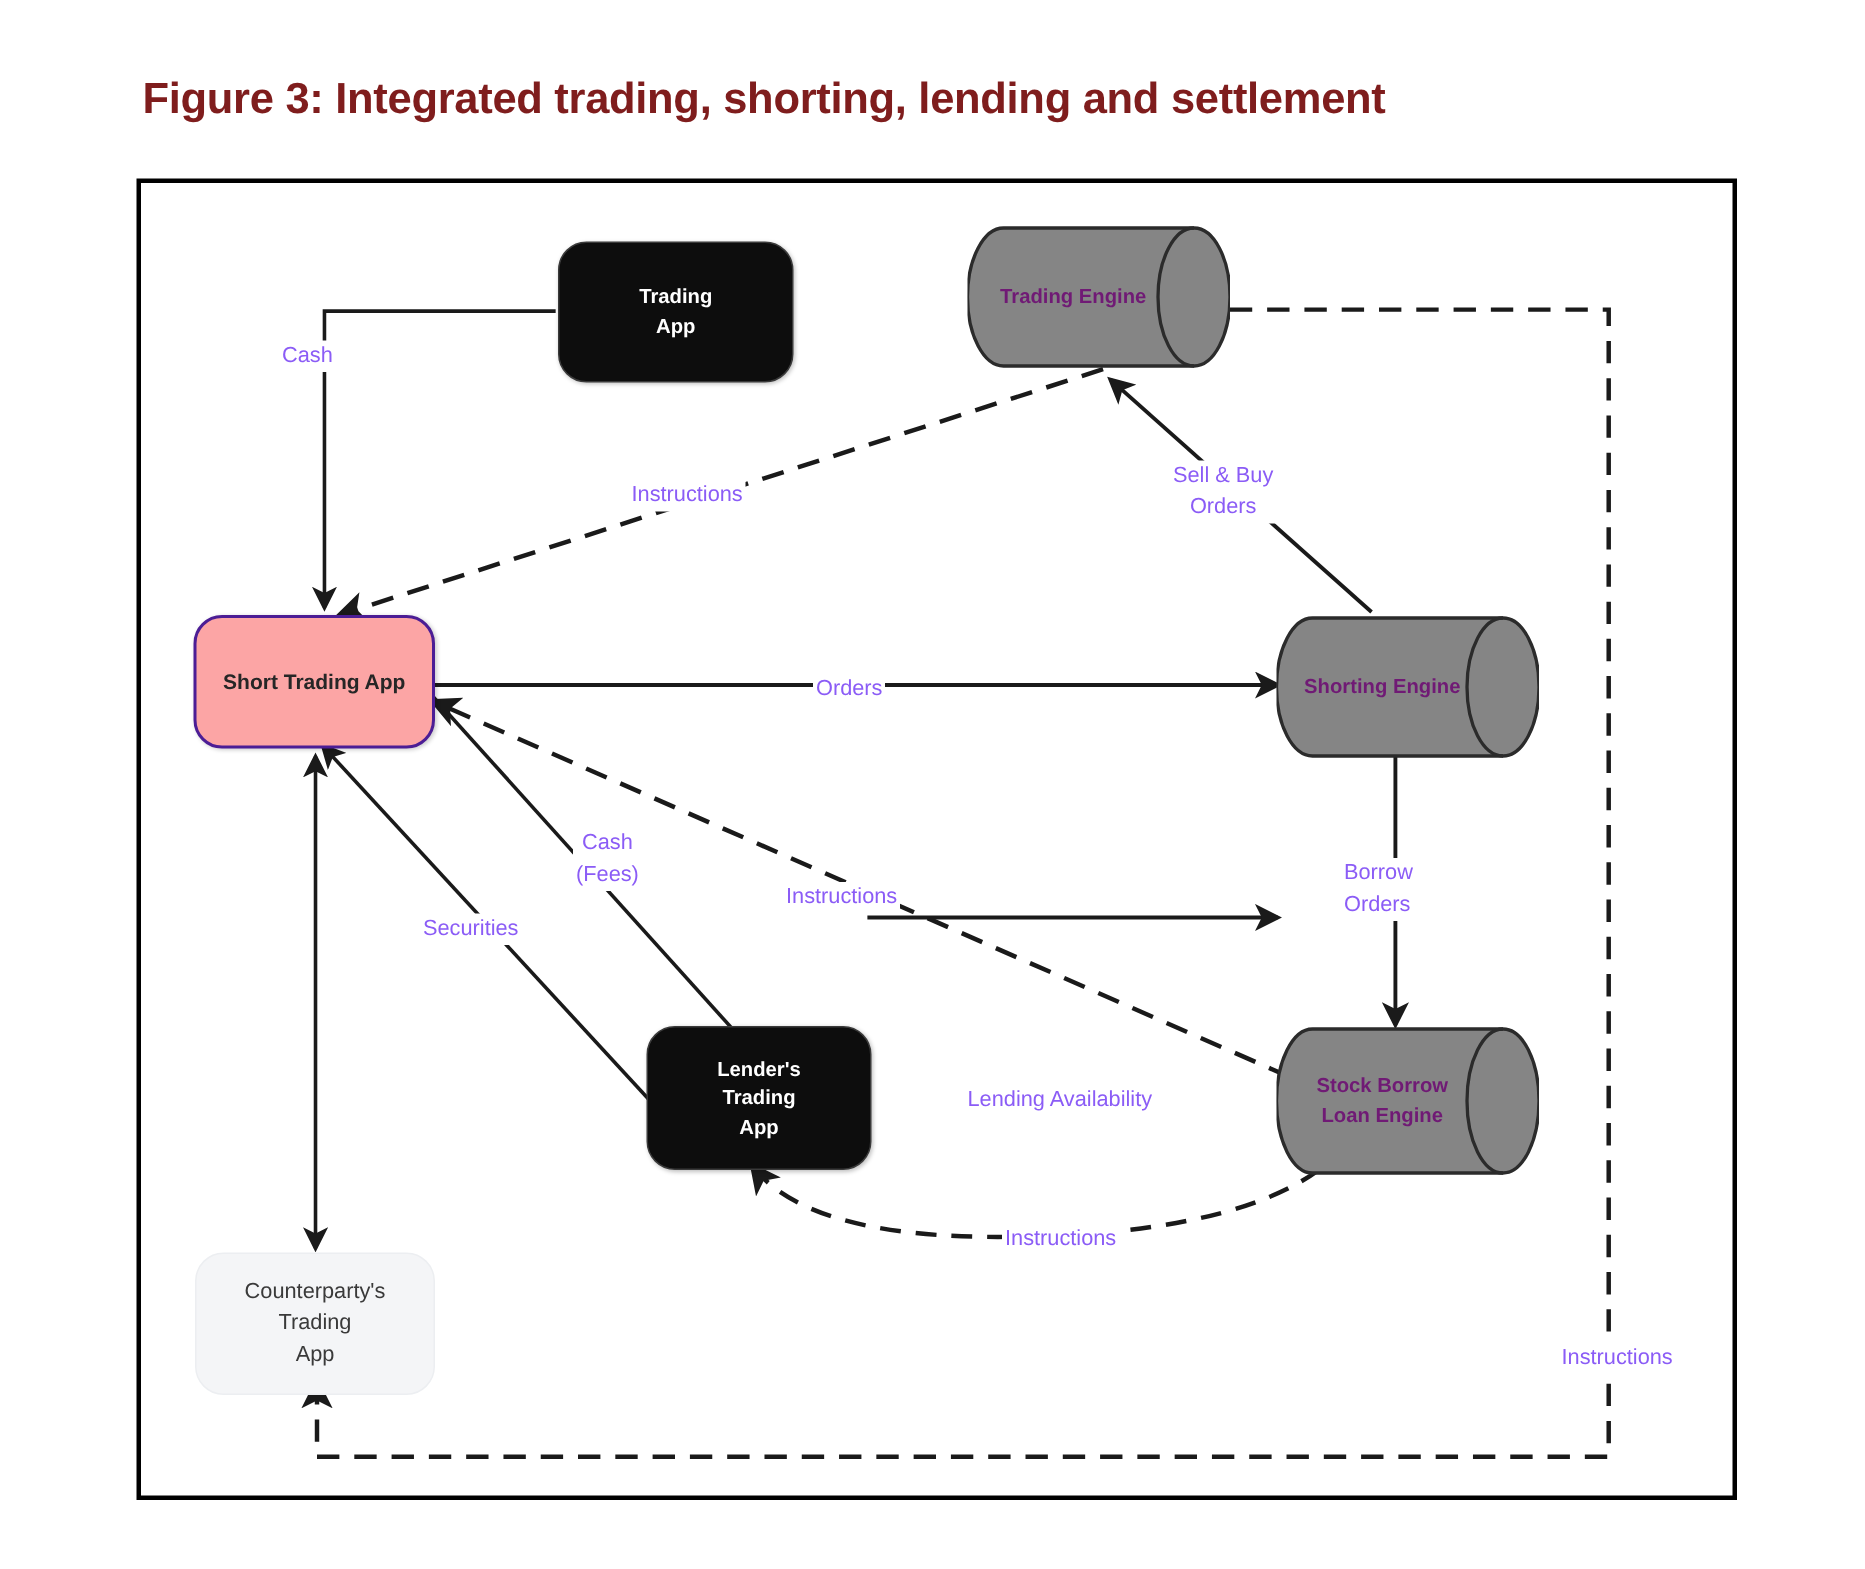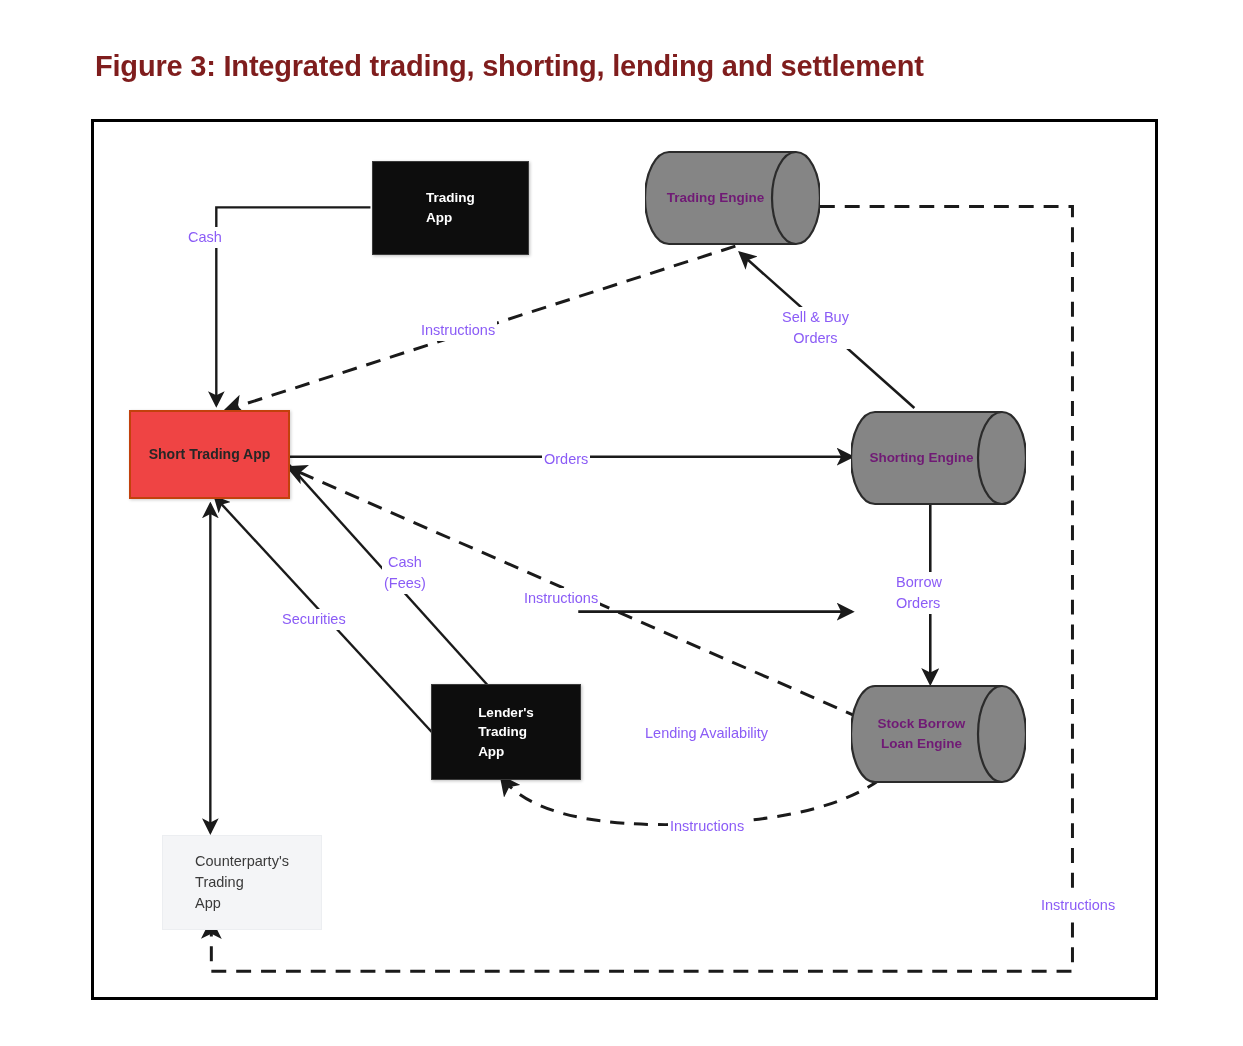--- a/index.html
+++ b/index.html
@@ -40,46 +40,46 @@
     top: 0;
     width: 100%;
     height: 100%;
   }
   .node {
     position: absolute;
     box-sizing: border-box;
     display: flex;
     align-items: center;
     justify-content: center;
-    text-align: left;
+    text-align: center;
     line-height: 1.45;
     z-index: 5;
+    border-radius: 19px;
   }
   .node-dark {
     background: #0d0d0d;
     color: #ffffff;
     font-weight: bold;
     font-size: 13.5px;
     border: 1px solid #3a3a3a;
     box-shadow: 1px 1px 3px rgba(0,0,0,0.25);
   }
   .node-gray {
-    background: #ef4444;
+    background: #fca5a5;
     color: #262626;
     font-weight: bold;
     font-size: 14px;
-    border: 2px solid #c2410c;
+    border: 2px solid #4c1d95;
     box-shadow: 1px 1px 3px rgba(0,0,0,0.2);
   }
   .node-light {
     background: #f4f5f7;
     color: #3a3a3a;
     font-size: 14.5px;
     border: 1px solid #eceef1;
-    margin-left: 32px;
   }
   .cyl {
     position: absolute;
     z-index: 5;
   }
   .cyl-label {
     position: absolute;
     left: 0;
     top: 0;
     width: 100%;

